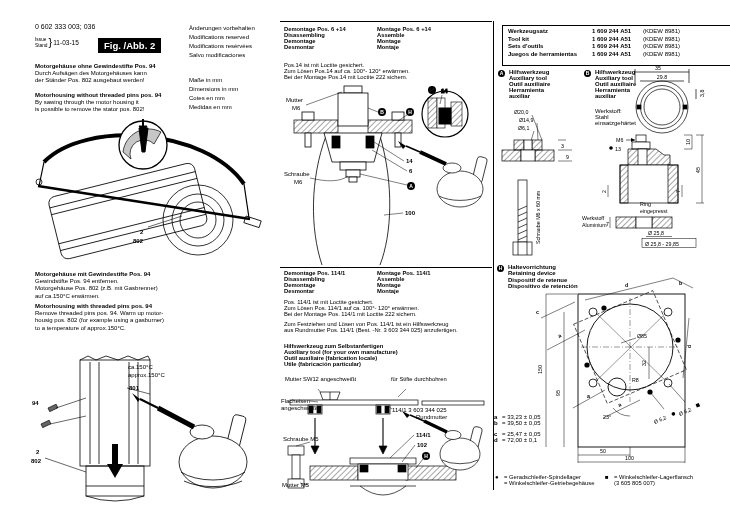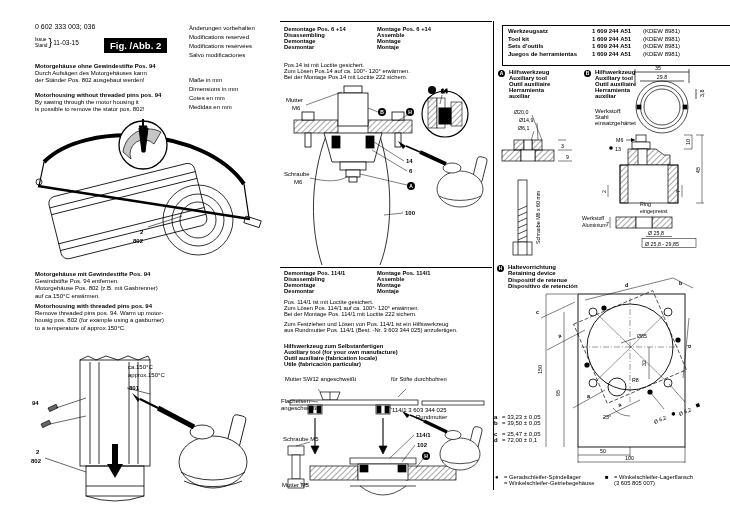--- a/index.html
+++ b/index.html
@@ -38,21 +38,21 @@
 
   <div class="abs" style="left:35px;top:37px;display:flex;align-items:center;">
     <div style="font-size:4.8px;line-height:5.4px;">
       <div>Issue</div>
       <div>Stand</div>
     </div>
     <div style="font-size:11px;line-height:11px;margin:0 1px;">}</div>
     <div style="font-size:6.5px;">11-03-15</div>
   </div>
 
-  <div class="abs figbox" style="left:104px;top:38px;">Fig. /Abb. 2</div>
+  <div class="abs figbox" style="left:98px;top:38px;">Fig. /Abb. 2</div>
 
   <div class="abs t" style="left:189px;top:24px;line-height:9px;">
     <div>Änderungen vorbehalten</div>
     <div>Modifications reserved</div>
     <div>Modifications resérvées</div>
     <div>Salvo modificaciones</div>
   </div>
   <div class="abs t" style="left:189px;top:76px;line-height:9px;">
     <div>Maße in mm</div>
     <div>Dimensions in mm</div>

